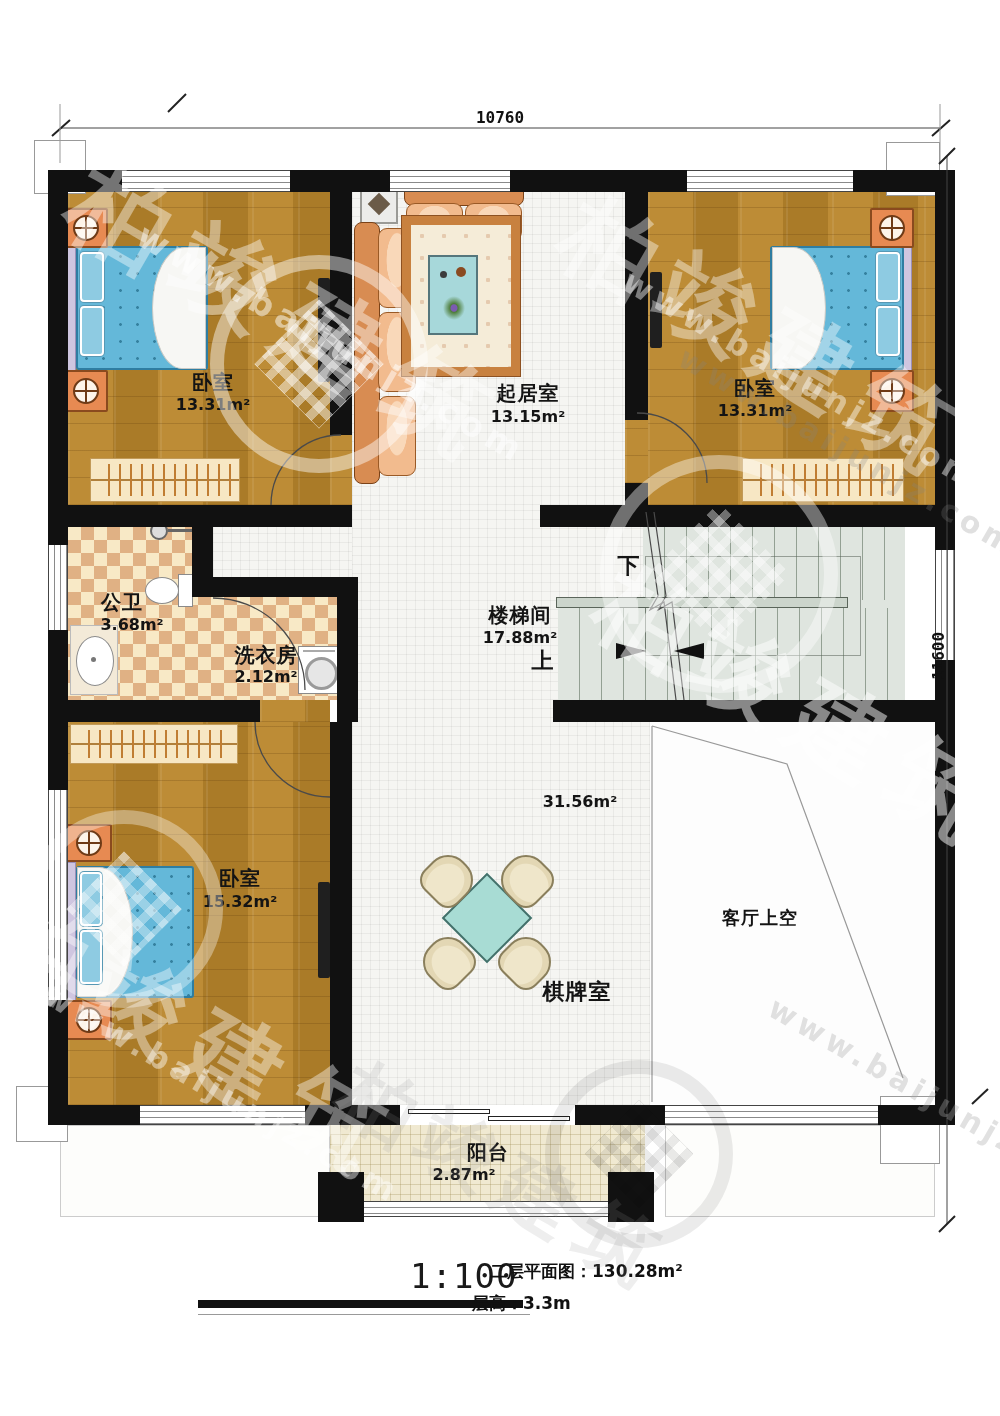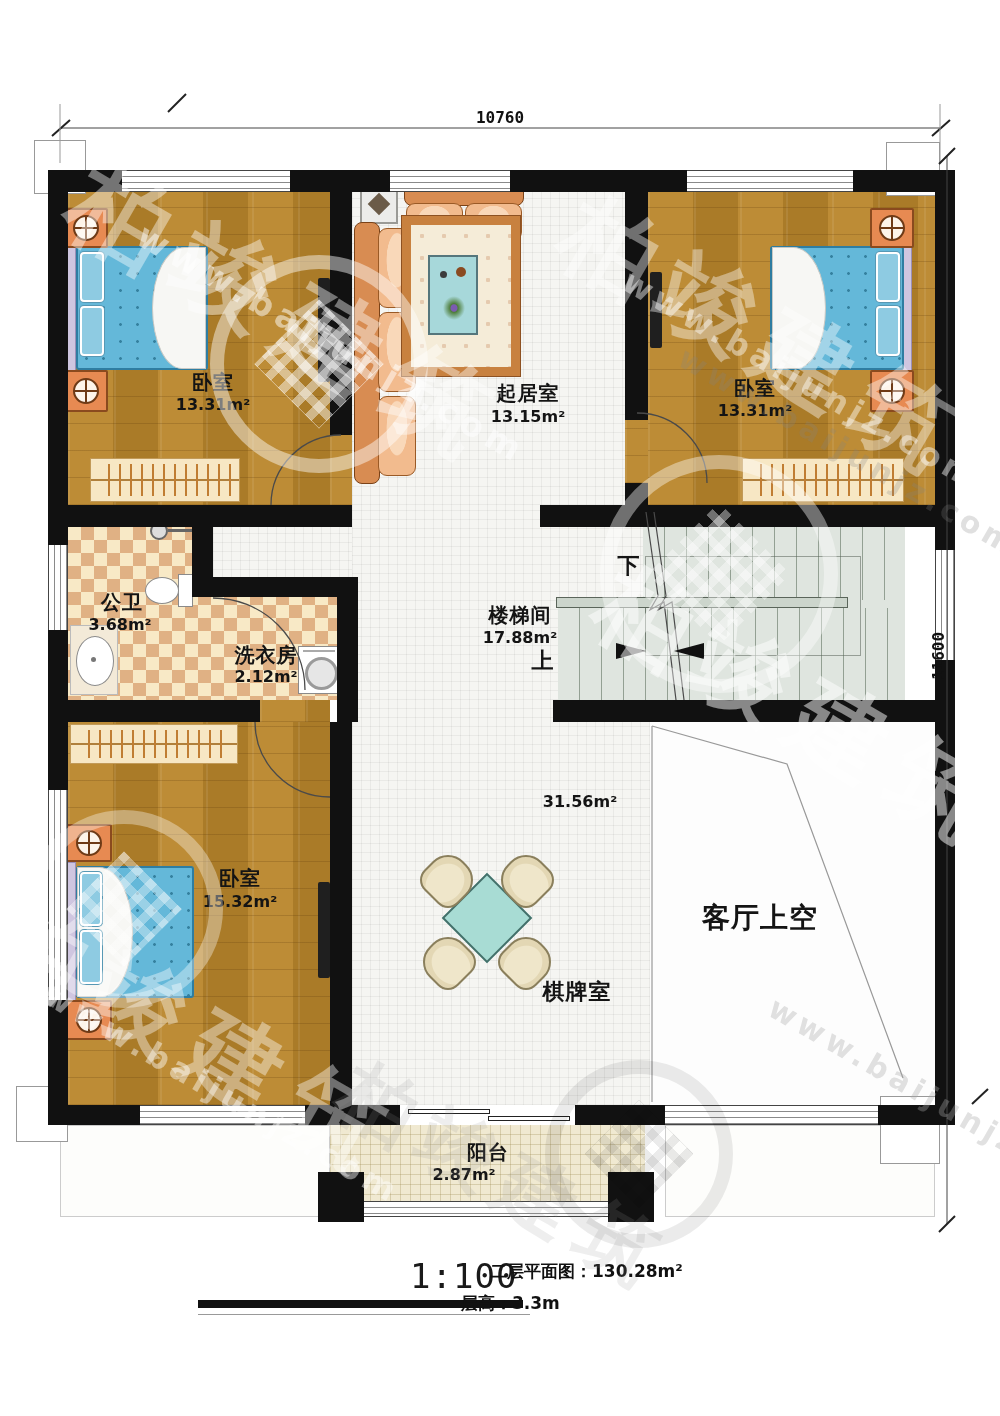--- a/index.html
+++ b/index.html
@@ -276,32 +276,32 @@
     <path d="M 972 1104 L 988 1089" stroke="#222" stroke-width="2"></path>
   </svg>
 
   <div class="rlabel" style="left:213px;top:382px">卧室</div>
   <div class="alabel" style="left:213px;top:404px">13.31m²</div>
   <div class="rlabel" style="left:528px;top:393px">起居室</div>
   <div class="alabel" style="left:528px;top:416px">13.15m²</div>
   <div class="rlabel" style="left:755px;top:388px">卧室</div>
   <div class="alabel" style="left:755px;top:410px">13.31m²</div>
   <div class="rlabel" style="left:122px;top:602px">公卫</div>
-  <div class="alabel" style="left:120px;top:624px">3.68m²</div>
+  <div class="alabel" style="left:132px;top:624px">3.68m²</div>
   <div class="rlabel" style="left:266px;top:655px">洗衣房</div>
   <div class="alabel" style="left:266px;top:676px">2.12m²</div>
   <div class="rlabel" style="left:520px;top:615px">楼梯间</div>
   <div class="alabel" style="left:520px;top:637px">17.88m²</div>
   <div class="rlabel" style="left:629px;top:566px;font-size:22px">下</div>
   <div class="rlabel" style="left:543px;top:661px;font-size:22px">上</div>
   <div class="rlabel" style="left:240px;top:878px">卧室</div>
   <div class="alabel" style="left:240px;top:901px">15.32m²</div>
   <div class="alabel" style="left:580px;top:801px">31.56m²</div>
   <div class="rlabel" style="left:577px;top:992px;font-size:22px">棋牌室</div>
-  <div class="rlabel" style="left:760px;top:918px;font-size:28px">客厅上空</div>
+  <div class="rlabel" style="left:760px;top:918px;font-size:18px">客厅上空</div>
   <div class="rlabel" style="left:488px;top:1152px">阳台</div>
   <div class="alabel" style="left:464px;top:1174px">2.87m²</div>
 
   <div class="dim" style="left:500px;top:117px">10760</div>
   <div class="dim" style="left:938px;top:656px;transform:translate(-50%,-50%) rotate(-90deg)">11600</div>
 
   <div class="wmt" style="left:110px;top:135px;font-size:100px;letter-spacing:22px;color:rgba(255,255,255,.42)">柏竣建筑</div>
   <div class="wmu" style="left:150px;top:215px;font-size:34px;letter-spacing:6px;color:rgba(255,255,255,.5)">www.baijunjz.com</div>
   <div class="wmt" style="left:600px;top:170px;font-size:95px;letter-spacing:18px;color:rgba(255,255,255,.4)">柏竣建筑</div>
   <div class="wmu" style="left:635px;top:262px;font-size:32px;letter-spacing:5px;color:rgba(255,255,255,.45)">www.baijunjz.com</div>
@@ -315,17 +315,17 @@
   <div class="logo" style="left:600px;top:455px;width:210px;height:210px;--c:rgba(255,255,255,.4)"></div>
   <div class="logo" style="left:25px;top:810px;width:170px;height:170px;--c:rgba(255,255,255,.35)"></div>
   <div class="logo" style="left:545px;top:1060px;width:160px;height:160px;--c:rgba(0,0,0,.08)"></div>
 
   <div class="tb-bar" style="left:198px;top:1300px;width:325px;height:8px"></div>
   <div class="tb-line" style="left:198px;top:1314px;width:332px;height:1px"></div>
   <div class="tb-scale" style="left:410px;top:1256px">1:100</div>
   <div class="tb-info" style="left:490px;top:1260px">
     <span>二层平面图：</span><span>130.28m²</span>
   </div>
-  <div class="tb-info" style="left:461px;top:1292px">
+  <div class="tb-info" style="left:472px;top:1292px">
     <span>层高：</span><span>3.3m</span>
   </div>
 
 </div>
 
 </body></html>

